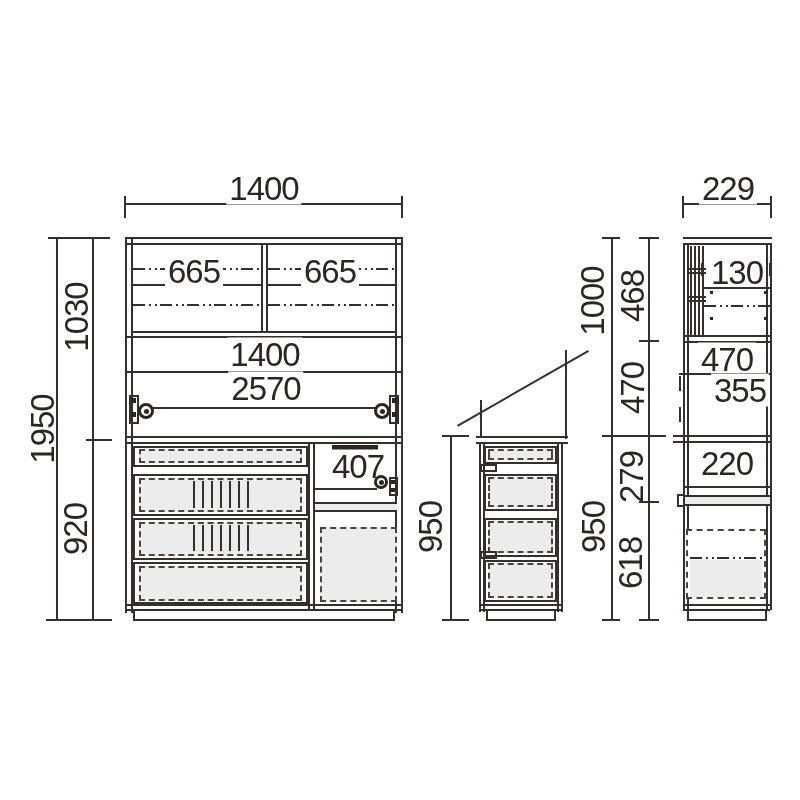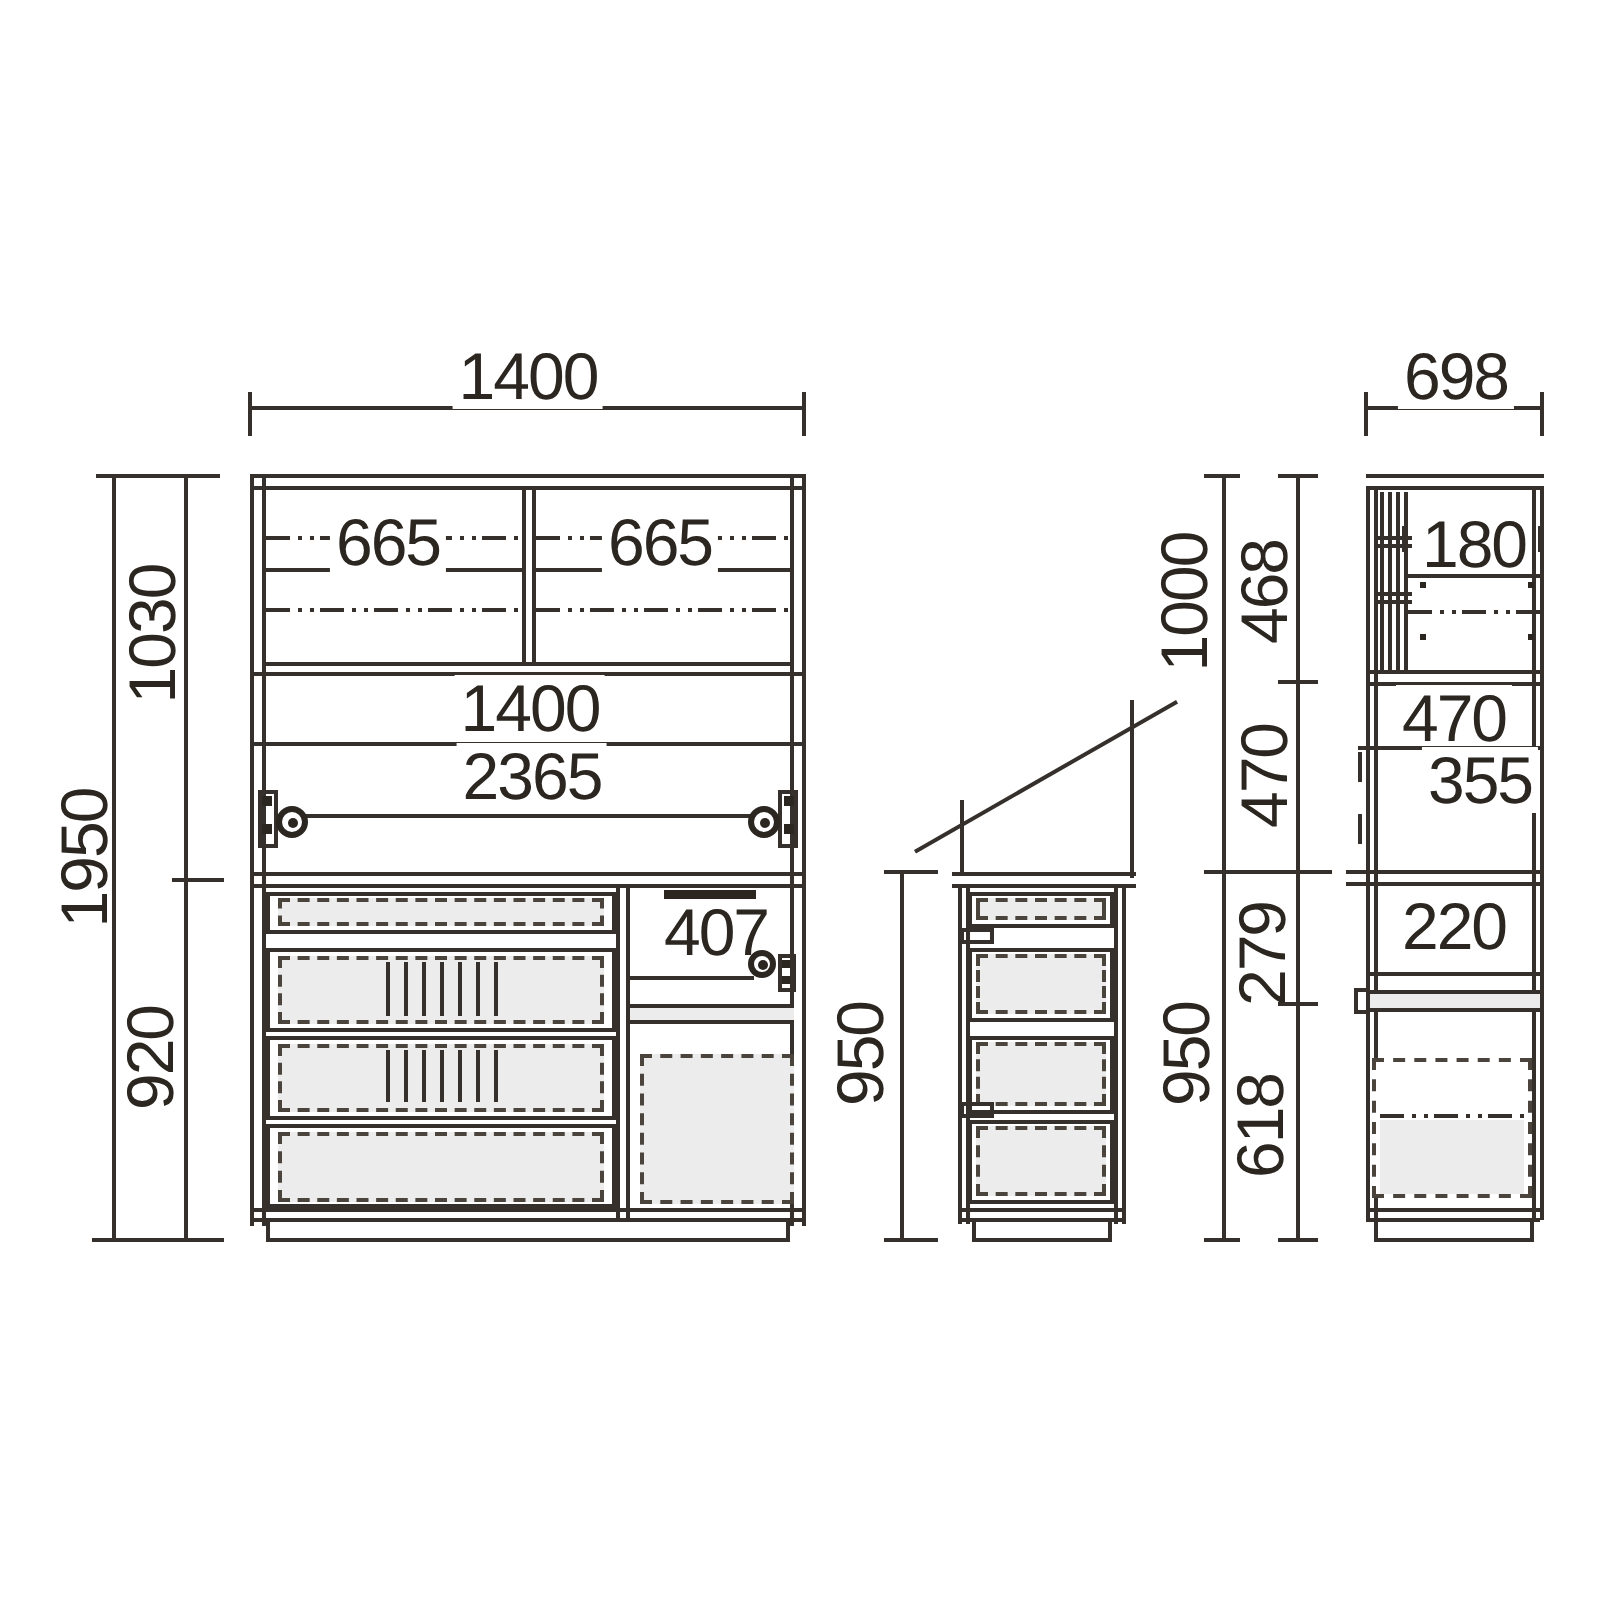--- a/index.html
+++ b/index.html
@@ -33,21 +33,21 @@
 <div id="canvas">
 
   <div class="ln" style="left:125px;top:203px;width:278px;height:2px"></div>
   <div class="ln" style="left:124px;top:196px;width:2px;height:22px"></div>
   <div class="ln" style="left:401px;top:196px;width:2px;height:22px"></div>
   <div class="htext" style="left:264px;top:188px">1400</div>
 
   <div class="ln" style="left:683px;top:203px;width:89px;height:2px"></div>
   <div class="ln" style="left:682px;top:196px;width:2px;height:22px"></div>
   <div class="ln" style="left:770px;top:196px;width:2px;height:22px"></div>
-  <div class="htext" style="left:728px;top:188px">698</div>
+  <div class="htext" style="left:728px;top:188px">229</div>
 
   <div class="ln" style="left:56px;top:237px;width:2px;height:384px"></div>
   <div class="ln" style="left:92px;top:237px;width:2px;height:384px"></div>
   <div class="ln" style="left:48px;top:237px;width:62px;height:2px"></div>
   <div class="ln" style="left:86px;top:439px;width:26px;height:2px"></div>
   <div class="ln" style="left:46px;top:619px;width:66px;height:2px"></div>
   <div class="vtext" style="left:42px;top:429px">1950</div>
   <div class="vtext" style="left:76px;top:317px">1030</div>
   <div class="vtext" style="left:75px;top:529px">920</div>
 
@@ -62,21 +62,21 @@
   <div class="ln" style="left:268px;top:284px;width:128px;height:2px"></div>
   <div class="ddd" style="left:133px;top:304px;width:128px"></div>
   <div class="ddd" style="left:268px;top:304px;width:128px"></div>
   <div class="htext" style="left:194px;top:271px">665</div>
   <div class="htext" style="left:330px;top:271px">665</div>
 
   <div class="ln" style="left:131px;top:331px;width:266px;height:2px"></div>
   <div class="ln" style="left:127px;top:336px;width:274px;height:2px"></div>
   <div class="ln" style="left:127px;top:371px;width:274px;height:2px"></div>
   <div class="htext" style="left:265px;top:354px">1400</div>
-  <div class="htext" style="left:266px;top:388px">2365</div>
+  <div class="htext" style="left:266px;top:388px">2570</div>
   <div class="ln" style="left:152px;top:407px;width:224px;height:2px"></div>
 
   <div class="box" style="left:129px;top:395px;width:10px;height:29px"></div>
   <div class="sq" style="left:131px;top:398px;width:5px;height:5px"></div>
   <div class="sq" style="left:131px;top:412px;width:5px;height:5px"></div>
   <div class="knob" style="left:138px;top:403px;width:16px;height:16px">
       <i></i>
     </div>
   <div class="box" style="left:389px;top:395px;width:10px;height:29px"></div>
   <div class="sq" style="left:392px;top:398px;width:5px;height:5px"></div>
@@ -171,21 +171,21 @@
   <div class="dblv" style="left:683px;top:244px;width:6px;height:366px"></div>
   <div class="dblv" style="left:766px;top:244px;width:6px;height:366px"></div>
   <div class="ln" style="left:690px;top:246px;width:2px;height:90px"></div>
   <div class="ln" style="left:694px;top:246px;width:2px;height:90px"></div>
   <div class="ln" style="left:698px;top:246px;width:2px;height:90px"></div>
   <div class="ln" style="left:702px;top:246px;width:2px;height:90px"></div>
   <div class="hatch" style="left:689px;top:266px;width:17px;height:8px"></div>
   <div class="hatch" style="left:689px;top:294px;width:17px;height:8px"></div>
   <div class="ln" style="left:701px;top:263px;width:2px;height:13px"></div>
   <div class="ln" style="left:769px;top:263px;width:2px;height:13px"></div>
-  <div class="htext" style="left:737px;top:272px">180</div>
+  <div class="htext" style="left:737px;top:272px">130</div>
   <div class="ln" style="left:704px;top:287px;width:66px;height:2px"></div>
   <div class="sq" style="left:710px;top:291px;width:3px;height:3px"></div>
   <div class="sq" style="left:764px;top:291px;width:3px;height:3px"></div>
   <div class="ddd" style="left:704px;top:305px;width:66px"></div>
   <div class="sq" style="left:710px;top:317px;width:3px;height:3px"></div>
   <div class="sq" style="left:764px;top:317px;width:3px;height:3px"></div>
   <div class="dblh" style="left:683px;top:335px;width:89px;height:8px"></div>
   <div class="htext" style="left:727px;top:359px">470</div>
   <div class="ln" style="left:679px;top:373px;width:93px;height:2px"></div>
   <div class="htext" style="left:740px;top:390px">355</div>

